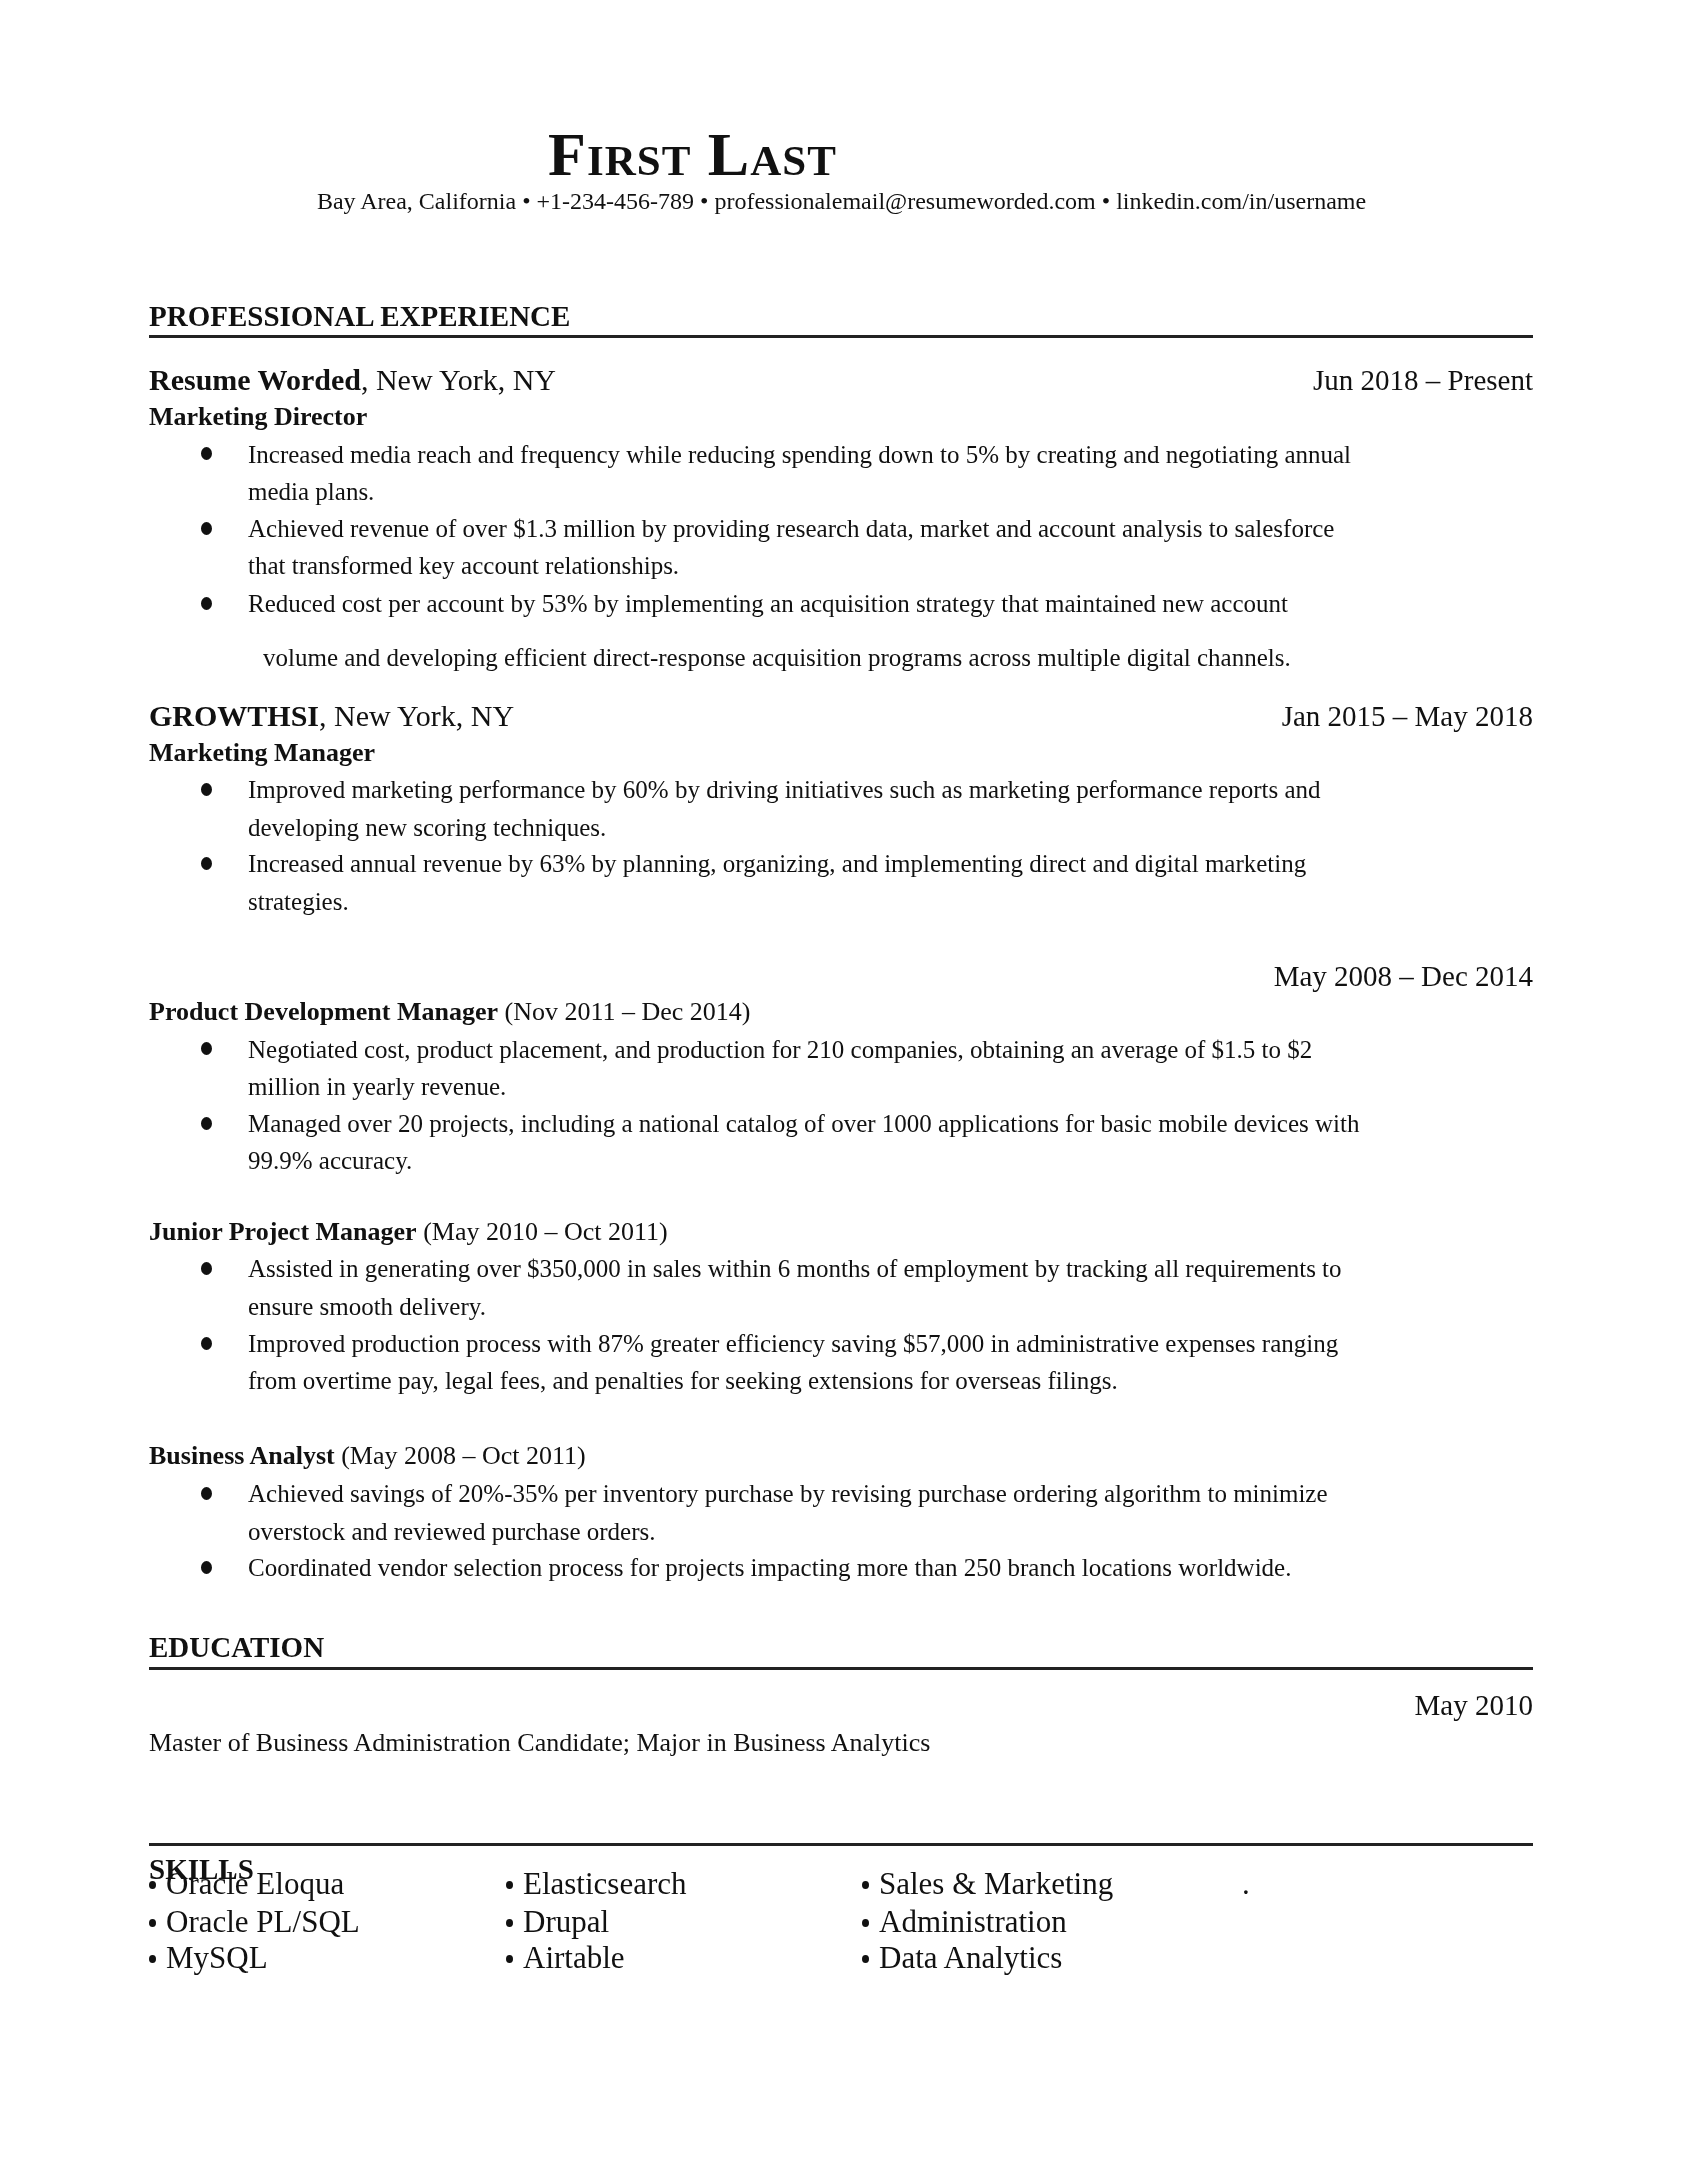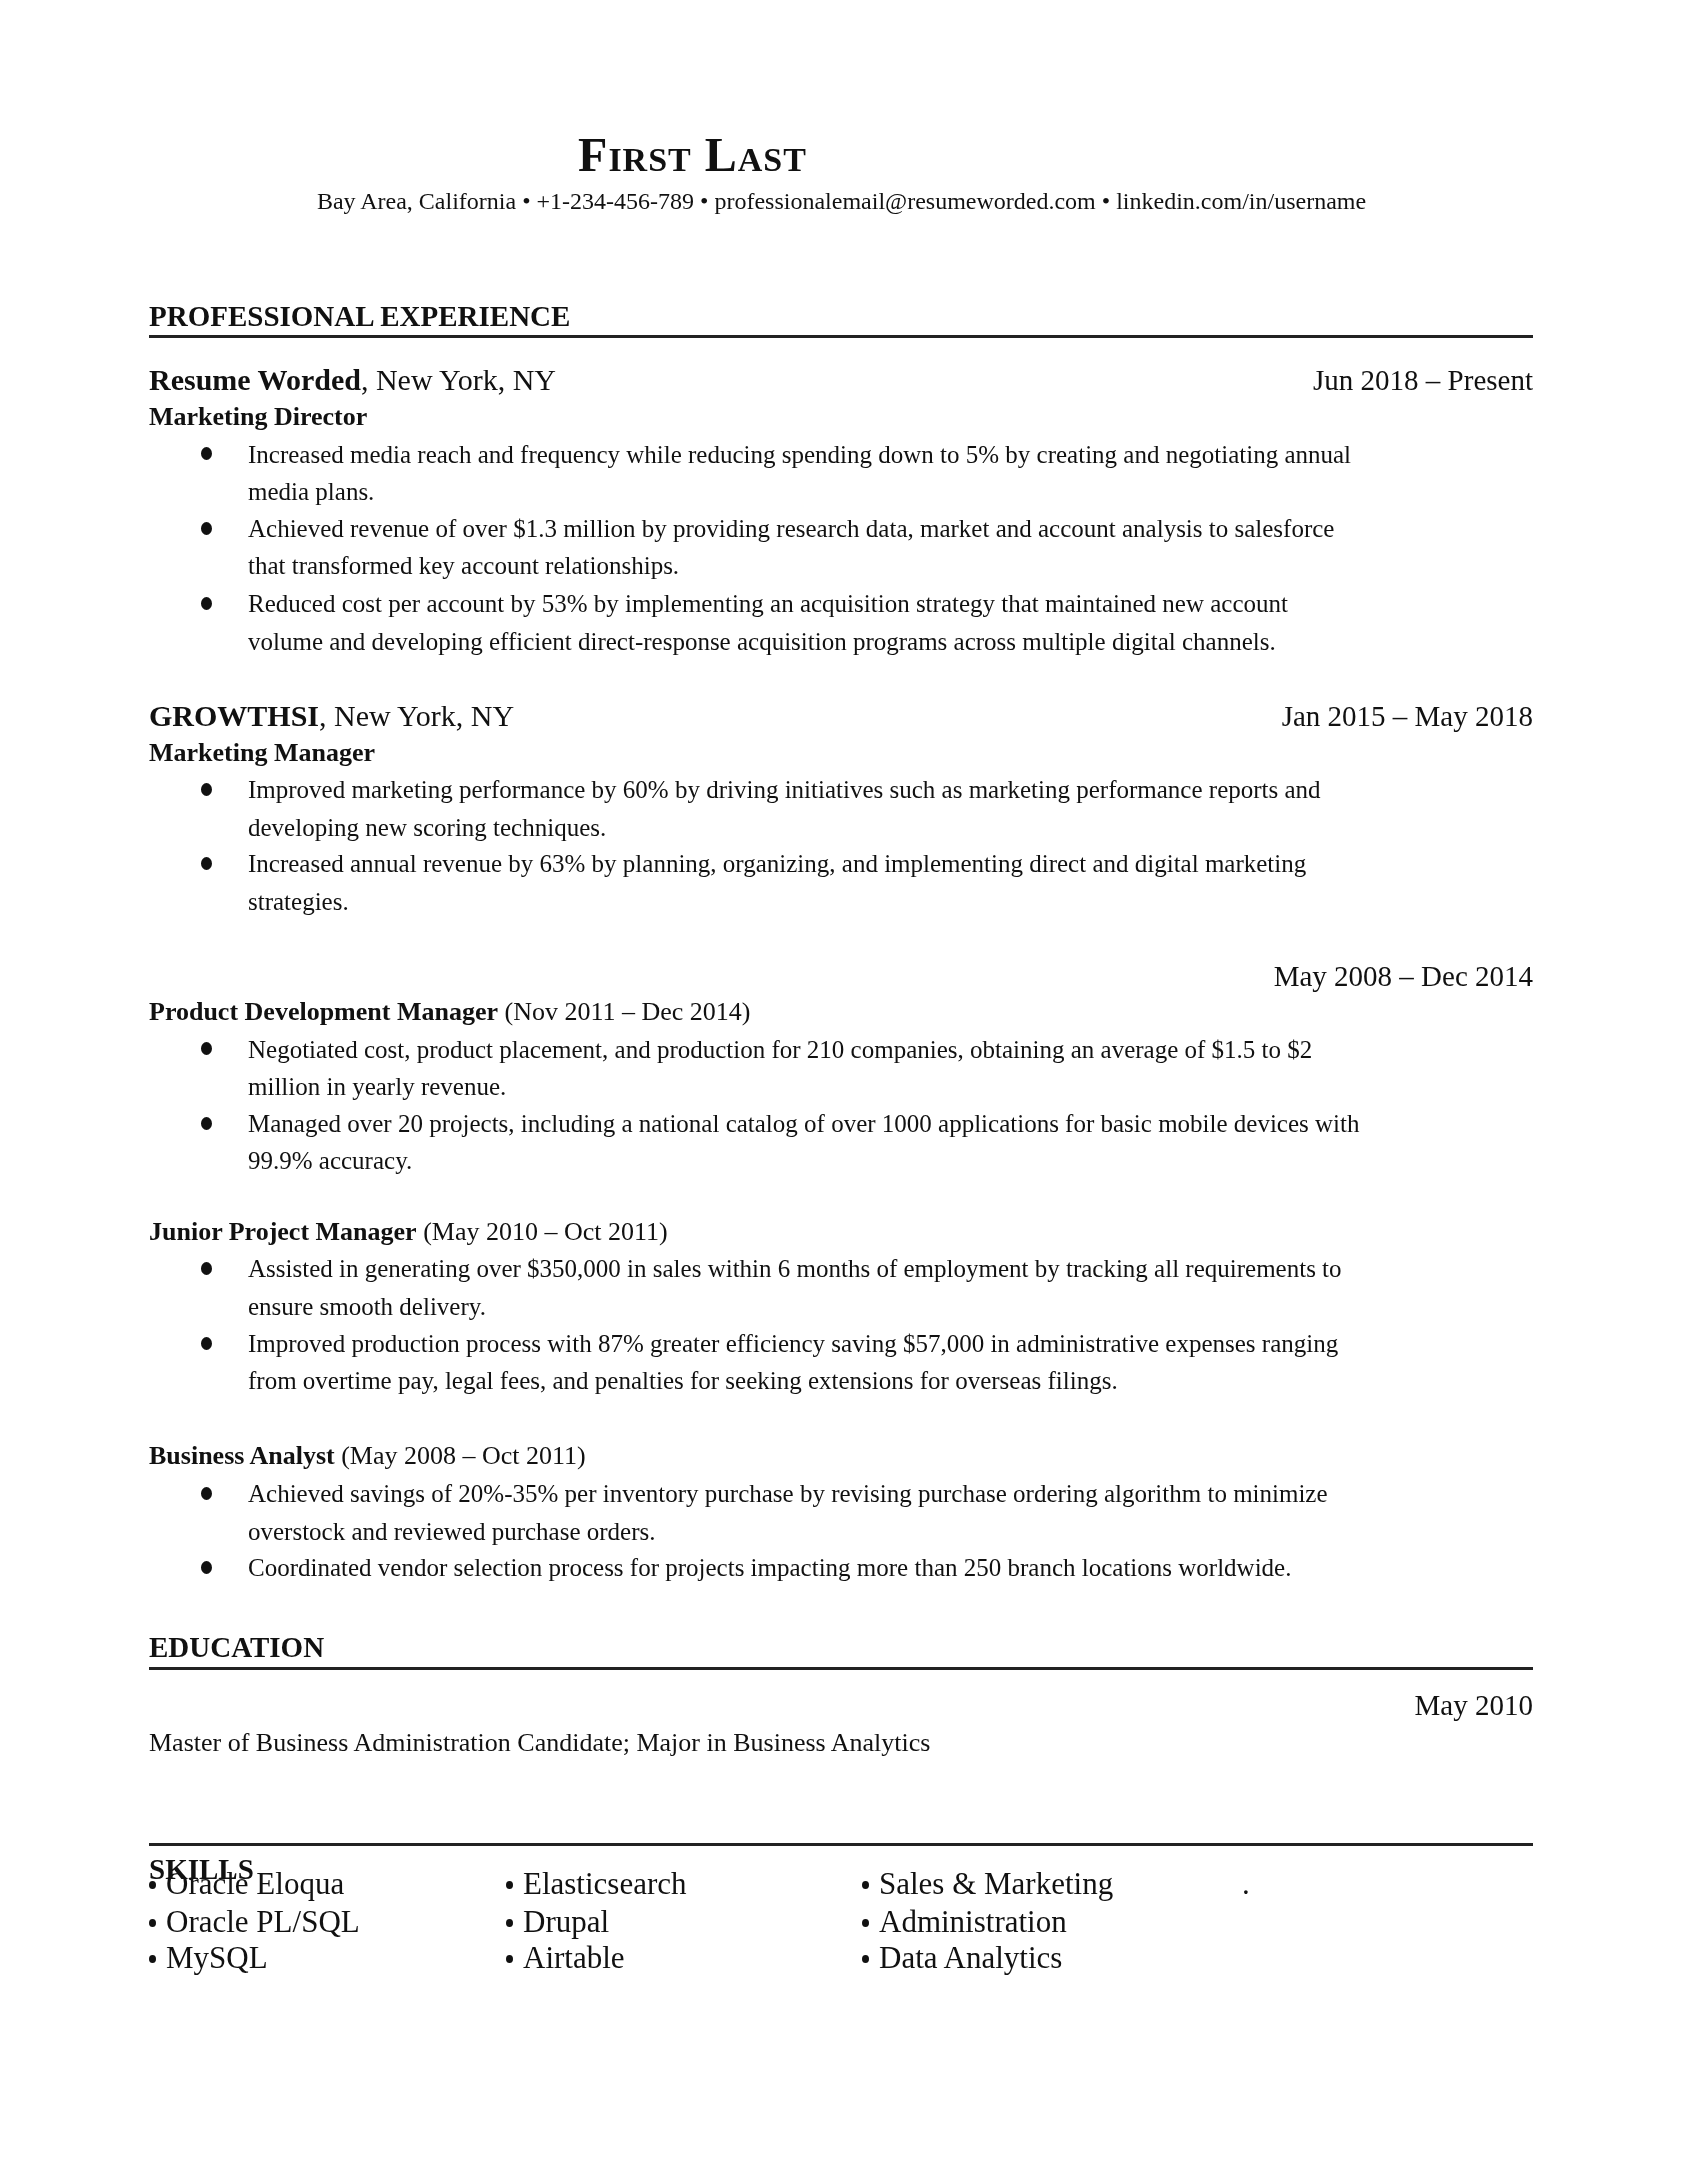--- a/index.html
+++ b/index.html
@@ -1,19 +1,19 @@
 <!DOCTYPE html>
 <html><head>
 <meta charset="utf-8">
 <style>
   html, body { margin: 0; padding: 0; background: #ffffff; }
   body { width: 1683px; height: 2178px; position: relative; overflow: hidden;
          font-family: "Liberation Serif", "DejaVu Serif", serif; color: #111111; }
   .abs { position: absolute; white-space: nowrap; }
-  .name { left: 0; width: 1385px; text-align: center; top: 127px; font-size: 48px; font-weight: bold;
+  .name { left: 0; width: 1385px; text-align: center; top: 127px; font-size: 62px; font-weight: bold;
           font-variant: small-caps; letter-spacing: 1px; line-height: 55px; }
   .contact { left: 0; width: 1683px; text-align: center; top: 186px; font-size: 24px; line-height: 30px; }
   .sec-head { left: 149px; font-size: 29px; font-weight: bold; line-height: 34px; }
   .rule { position: absolute; left: 149px; width: 1384px; height: 2.5px; background: #222222; }
   .row { position: absolute; left: 149px; width: 1384px; height: 36px; }
   .co { position: absolute; left: 0; font-size: 30px; line-height: 36px; white-space: nowrap; }
   .co b { font-weight: bold; }
   .date { position: absolute; right: 0; font-size: 29px; line-height: 36px; white-space: nowrap; }
   .role { left: 149px; font-size: 26px; line-height: 34px; }
   .role b { font-weight: bold; }
@@ -40,21 +40,21 @@
 <div class="bullet-dot" style="top:447px;"></div>
 <div class="abs bline" style="top:438px;">Increased media reach and frequency while reducing spending down to 5% by creating and negotiating annual</div>
 <div class="abs bline" style="top:475px;">media plans.</div>
 
 <div class="bullet-dot" style="top:522px;"></div>
 <div class="abs bline" style="top:512px;">Achieved revenue of over $1.3 million by providing research data, market and account analysis to salesforce</div>
 <div class="abs bline" style="top:549px;">that transformed key account relationships.</div>
 
 <div class="bullet-dot" style="top:597px;"></div>
 <div class="abs bline" style="top:587px;">Reduced cost per account by 53% by implementing an acquisition strategy that maintained new account</div>
-<div class="abs bline" style="top:625px;">volume and developing efficient direct-response acquisition programs across multiple digital channels.</div>
+<div class="abs bline" style="top:641px;margin-left:15px;">volume and developing efficient direct-response acquisition programs across multiple digital channels.</div>
 
 <div class="row" style="top:698px;">
   <span class="co"><b>GROWTHSI</b><span>, New York, NY</span></span>
   <span class="date">Jan 2015 – May 2018</span>
 </div>
 <div class="abs role" style="top:736px;"><b>Marketing Manager</b></div>
 
 <div class="bullet-dot" style="top:783px;"></div>
 <div class="abs bline" style="top:773px;">Improved marketing performance by 60% by driving initiatives such as marketing performance reports and</div>
 <div class="abs bline" style="top:811px;">developing new scoring techniques.</div>

